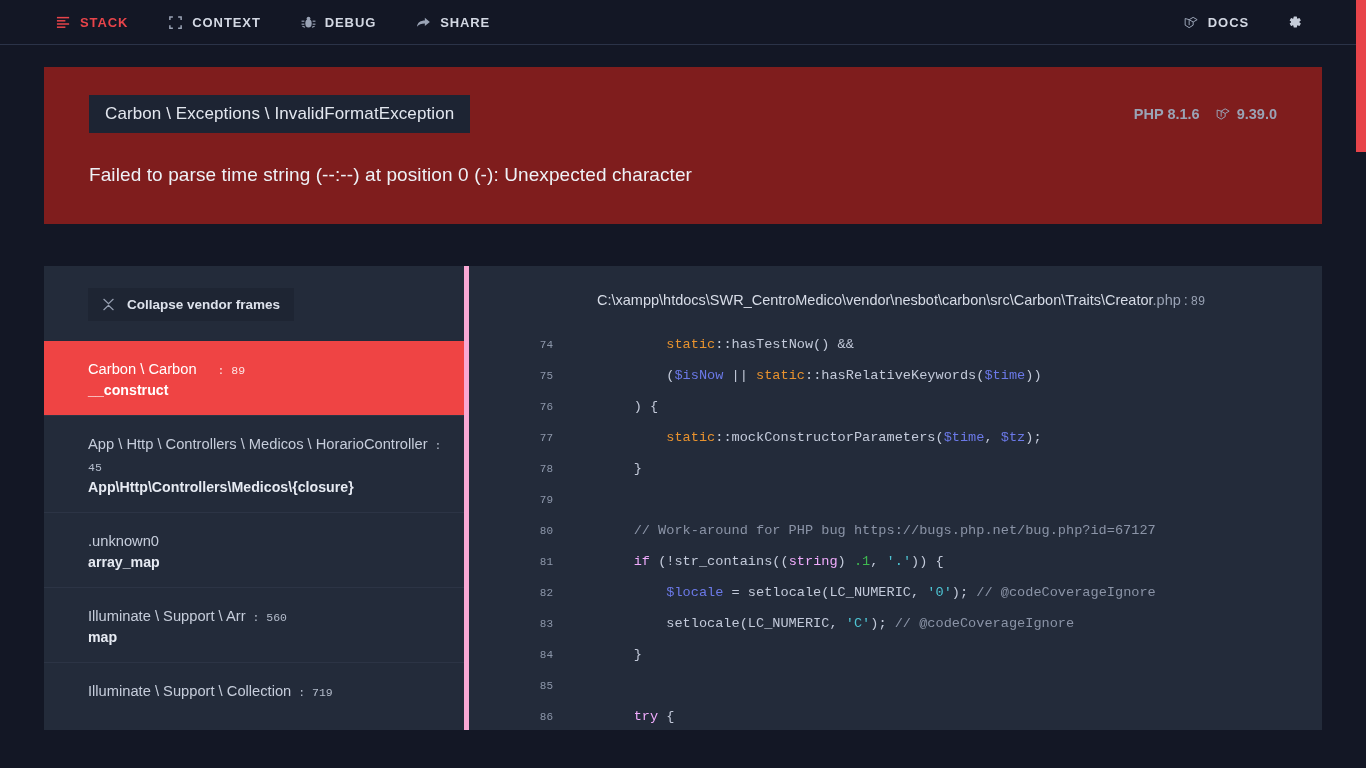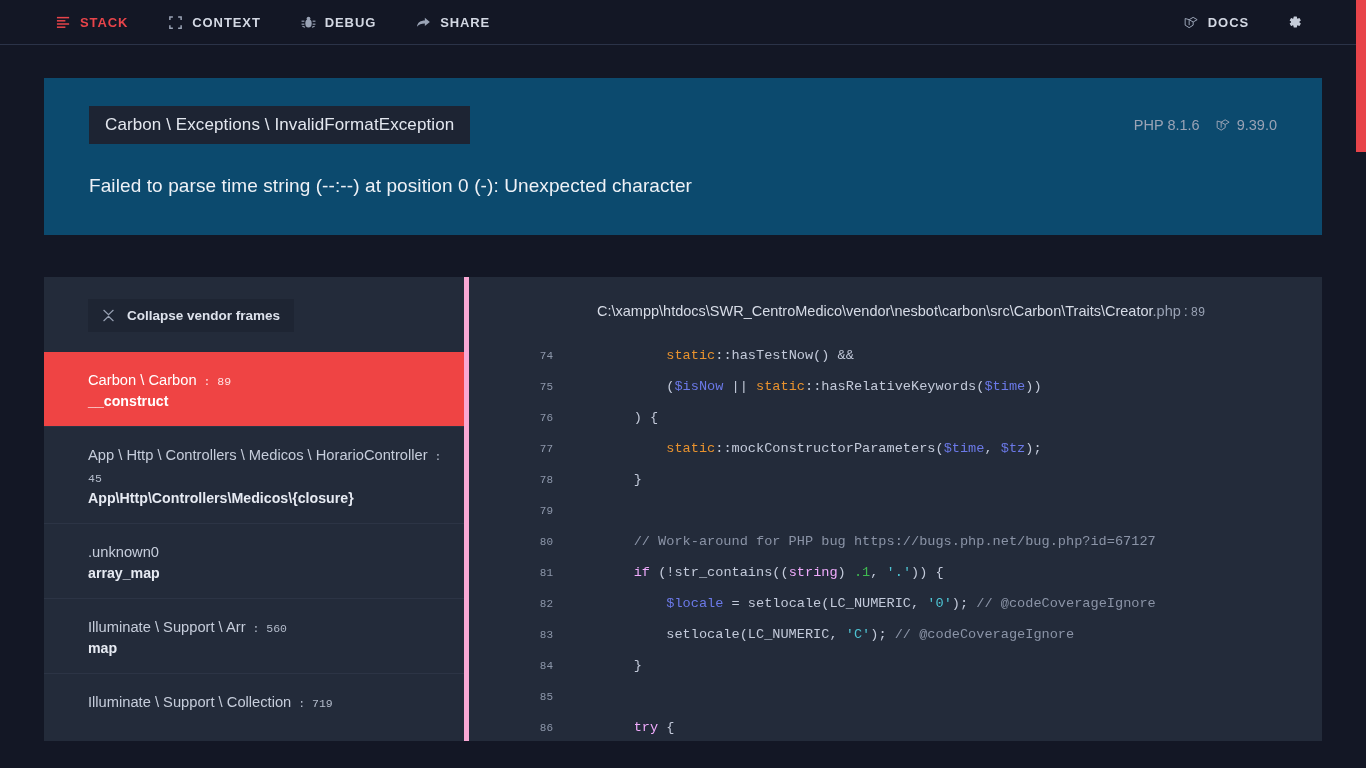--- a/index.html
+++ b/index.html
@@ -49,42 +49,42 @@
     position: absolute;
     right: 0; top: 0;
     width: 10px; height: 152px;
     background: #e8444a;
     z-index: 41;
   }
 
   
   .page { padding: 0 44px; }
   .exception-card {
-    margin-top: 33px;
-    background: #0c4a6e;
+    margin-top: 22px;
+    background: #7f1d1d;
     padding: 28px 45px 38px 45px;
     width: 1278px;
     position: relative;
   }
   .exc-top {
     display: flex;
     align-items: center;
     justify-content: space-between;
   }
   .exc-class {
     background: #1d2433;
     color: #e3e7ef;
     font-size: 17px;
     padding: 9px 16px;
     display: inline-block;
     letter-spacing: 0.1px;
   }
   .exc-meta {
     display: flex; align-items: flex-end; gap: 16px;
-    color: #9aa3b5; font-size: 14.5px;
+    color: #9aa3b5; font-size: 14.5px; font-weight: bold;
   }
   .exc-meta .laravel-ver { display: flex; align-items: center; gap: 6px; }
   .exc-title {
     margin-top: 31px;
     color: #eef1f6;
     font-size: 19px;
     font-weight: normal;
     letter-spacing: 0.1px;
   }
 
@@ -128,21 +128,21 @@
     color: #c6cddb;
     font-size: 14.7px;
     line-height: 1.5;
   }
   .frame.selected .frame-class { color: #ffffff; }
   .frame-line {
     font-family: "Liberation Mono", monospace;
     font-size: 11.5px;
     color: #b4bccb;
   }
-  .frame.selected .frame-line { color: #fde4e4; }
+  .frame.selected .frame-line { color: #fde4e4; padding-left: 14px; }
   .frame-method {
     color: #e6eaf2;
     font-size: 14.2px;
     font-weight: bold;
     margin-top: 2px;
     word-break: break-all;
   }
   .frame.selected .frame-method { color: #ffffff; }
 
   

